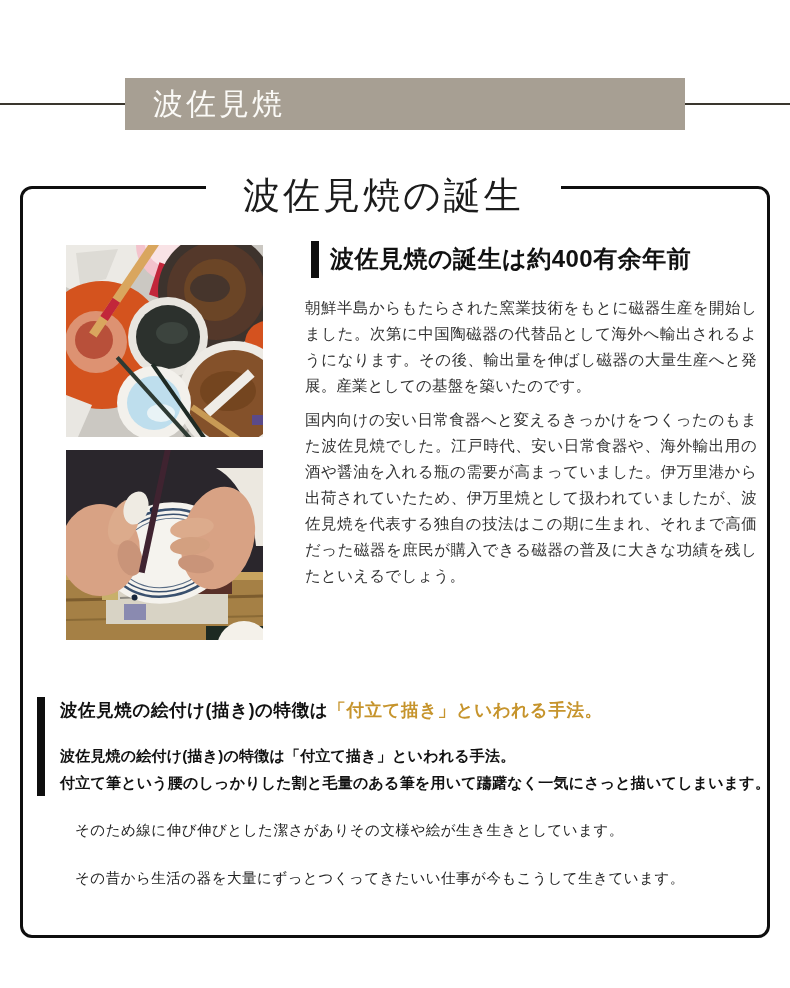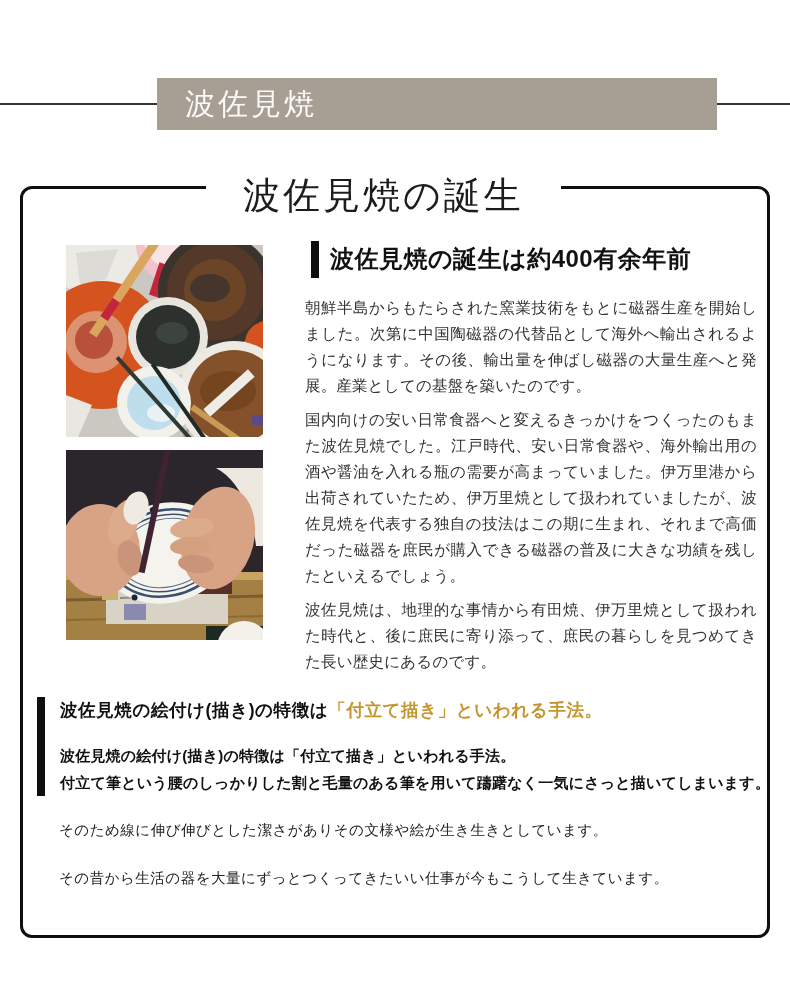--- a/index.html
+++ b/index.html
@@ -3,21 +3,21 @@
 <meta charset="utf-8">
 <style>
   html,body{margin:0;padding:0;background:#ffffff;}
   .page{position:relative;width:790px;height:988px;background:#ffffff;overflow:hidden;
         font-family:"Liberation Sans","DejaVu Sans",sans-serif;}
 
   
   .header-rule{position:absolute;left:0;top:103px;width:790px;height:2px;background:#3a362e;}
   .header-bar{position:absolute;left:125px;top:78px;width:560px;height:52px;background:#a79f93;
               display:flex;align-items:center;justify-content:space-between;
-              box-sizing:border-box;padding:0 10px 0 28px;z-index:2;margin-left:32px;}
+              box-sizing:border-box;padding:0 10px 0 28px;z-index:2;}
   .brand-title{font-family:"Liberation Serif","DejaVu Serif",serif;font-size:30px;color:#fbfaf7;
                letter-spacing:3px;line-height:1;}
   .brand-sub{font-family:"Liberation Serif","DejaVu Serif",serif;font-size:20px;color:#f6f5f1;
              letter-spacing:1px;line-height:1;}
 
   
   .main-box{position:absolute;left:20px;top:186px;width:750px;height:752px;border:3px solid #0e0e0e;
             border-radius:12px;background:#ffffff;box-sizing:border-box;}
   .section-title{position:absolute;left:206px;top:173px;z-index:3;background:#ffffff;
                  padding:0 37px;font-family:"Liberation Serif","DejaVu Serif",serif;
@@ -42,21 +42,21 @@
 
   
   .feature{position:absolute;left:14px;top:508px;right:4px;border-left:8px solid #0e0e0e;
            padding-left:15px;}
   .feature-headline{font-size:17.5px;font-weight:bold;color:#111;letter-spacing:0.6px;line-height:26px;}
   .feature-headline .accent{color:#c6942c;}
   .feature-bold{margin-top:19px;font-size:15px;font-weight:bold;color:#111;line-height:27px;
                 letter-spacing:0.2px;white-space:nowrap;}
 
   
-  .notes{position:absolute;left:36px;top:630px;font-size:14.5px;color:#222;letter-spacing:0.5px;}
+  .notes{position:absolute;left:52px;top:630px;font-size:14.5px;color:#222;letter-spacing:0.5px;}
   .notes p{margin:0;line-height:22px;}
   .notes p + p{margin-top:26px;}
 </style>
 </head>
 <body>
 
 <div class="page">
 
   <div class="header-rule"></div>
 
@@ -148,21 +148,20 @@
       </div>
 
       <div class="article">
         <div class="article-heading">
           <span class="heading-bar"></span>
           <span class="heading-text">波佐見焼の誕生は約400有余年前</span>
         </div>
         <div class="article-body">
           <p>朝鮮半島からもたらされた窯業技術をもとに磁器生産を開始しました。次第に中国陶磁器の代替品として海外へ輸出されるようになります。その後、輸出量を伸ばし磁器の大量生産へと発展。産業としての基盤を築いたのです。</p>
           <p>国内向けの安い日常食器へと変えるきっかけをつくったのもまた波佐見焼でした。江戸時代、安い日常食器や、海外輸出用の酒や醤油を入れる瓶の需要が高まっていました。伊万里港から出荷されていたため、伊万里焼として扱われていましたが、波佐見焼を代表する独自の技法はこの期に生まれ、それまで高価だった磁器を庶民が購入できる磁器の普及に大きな功績を残したといえるでしょう。</p>
-          <p>波佐見焼は、地理的な事情から有田焼、伊万里焼として扱われた時代と、後に庶民に寄り添って、庶民の暮らしを見つめてきた長い歴史にあるのです。</p>
         </div>
       </div>
 
       <div class="feature">
         <div class="feature-headline">
           <span>波佐見焼の絵付け(描き)の特徴は</span><span class="accent">「付立て描き」といわれる手法。</span>
         </div>
         <div class="feature-bold">
           <div>波佐見焼の絵付け(描き)の特徴は「付立て描き」といわれる手法。</div>
           <div>付立て筆という腰のしっかりした割と毛量のある筆を用いて躊躇なく一気にさっと描いてしまいます。</div>

